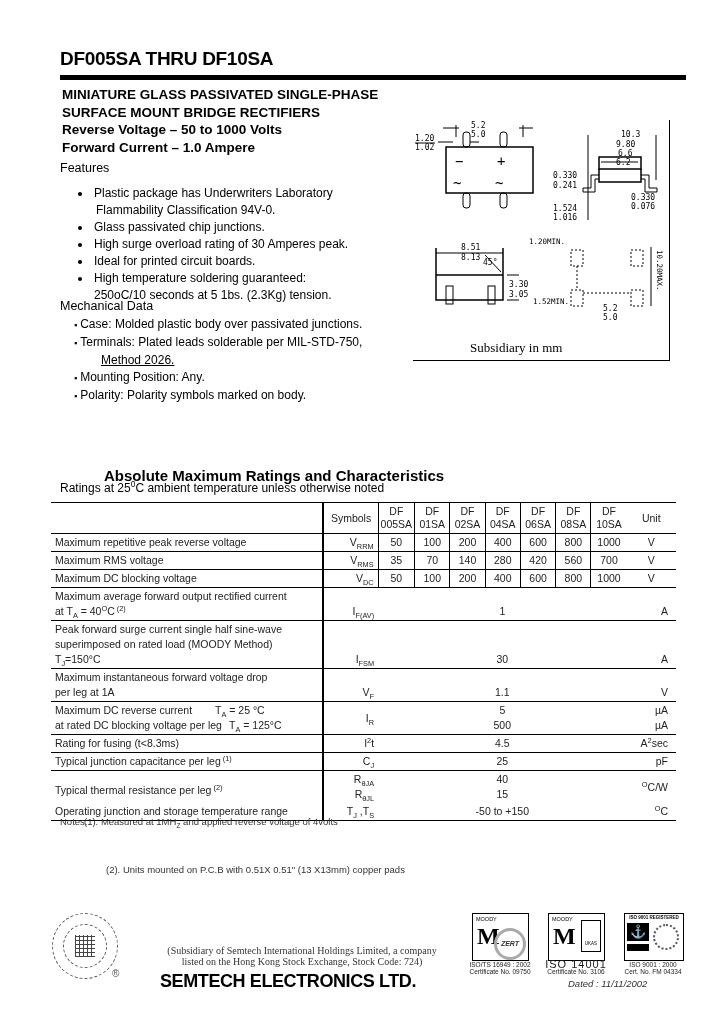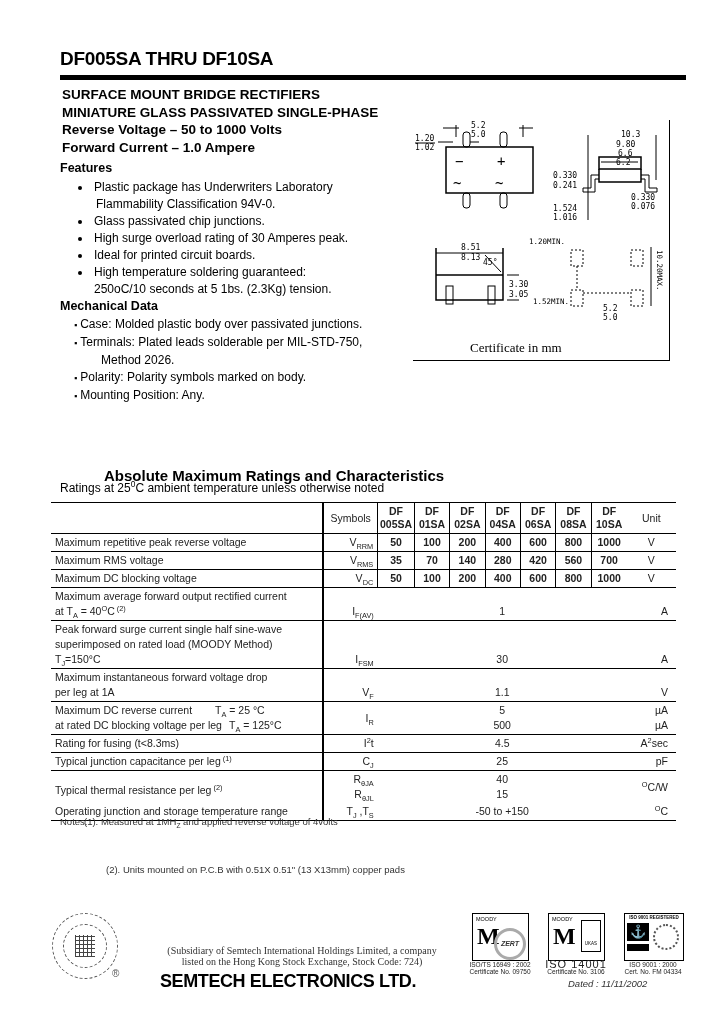--- a/index.html
+++ b/index.html
@@ -1,38 +1,38 @@
 <!DOCTYPE html>
 <html><head>
 <meta charset="utf-8">
 <style>
   html,body{margin:0;padding:0;background:#fff;}
   body{width:720px;height:1012px;position:relative;overflow:hidden;font-family:"Liberation Sans",sans-serif;color:#000;}
   .abs{position:absolute;}
   .title{left:60px;top:48px;font-size:19px;font-weight:bold;letter-spacing:-0.3px;}
   .rule{left:60px;top:75px;width:626px;height:5px;background:#000;}
   .subhead{left:62px;top:86px;font-size:13.5px;font-weight:bold;line-height:17.5px;}
-  .sec{font-size:12.5px;font-weight:bold;}
+  .sec{font-size:12.5px;font-weight:normal;}
   .feat{left:60px;top:160px;font-size:12px;line-height:17px;}
-  .feat ul{margin:2px 0 0 0;padding:0 0 0 32px;list-style:disc;}
+  .feat ul{margin:8px 0 0 0;padding:0 0 0 32px;list-style:disc;}
   .feat li{padding-left:2px;}
   .mech{left:60px;top:298px;font-size:12px;line-height:17px;}
   .mech ul{margin:1px 0 0 0;padding:0 0 0 14px;list-style:none;}
   .mech li{text-indent:-10px;padding-left:10px;}
   .mech li:before{content:"\25AA";font-size:9px;margin-right:3px;}
-  .mech .cont{padding-left:17px;}
+  .mech .cont{padding-left:17px;text-decoration:underline;}
   .dimbox{left:413px;top:120px;width:256px;height:240px;border-right:1px solid #000;border-bottom:1px solid #000;}
   .dimcap{left:470px;top:340px;font-family:"Liberation Serif",serif;font-size:13px;}
   .amr-title{left:60px;top:467px;font-size:15px;font-weight:bold;margin-left:44px;}
   .amr-sub{left:60px;top:481px;font-size:12px;}
   table.rt{position:absolute;left:51px;top:502px;width:625px;border-collapse:collapse;font-size:10.5px;color:#222;}
   table.rt td{border-bottom:1px solid #000;padding:1px 4px;vertical-align:bottom;line-height:15px;}
   table.rt tr.head td{border-top:1px solid #000;text-align:center;vertical-align:middle;line-height:13px;padding:2px 1px;}
   table.rt td.sym{border-left:2px solid #000;text-align:right;width:48px;}
-  table.rt td.v{border-left:1px solid #000;text-align:center;width:28px;font-weight:bold;}
+  table.rt td.v{border-left:1px solid #000;text-align:center;width:28px;}
   table.rt td.vspan{text-align:center;}
   table.rt td.unit{text-align:center;width:40px;}
   table.rt td.unitR{text-align:right;width:40px;padding-right:8px;}
   table.rt td.desc{width:273px;}
   sub,sup{font-size:70%;line-height:0;}
   .notes{left:60px;top:816px;font-size:9.5px;color:#333;}
   .notes .n1{position:absolute;left:0;top:0;white-space:nowrap;}
   .notes .n2{position:absolute;left:46px;top:21px;white-space:nowrap;margin-top:27px;}
   .notes .lbl{display:inline-block;width:24px;}
   .company{left:160px;top:924px;font-size:18px;font-weight:bold;letter-spacing:-0.4px;margin-top:47px;}
@@ -46,44 +46,44 @@
   .cert-cap{top:961px;font-size:6.5px;text-align:center;color:#222;line-height:7px;}
   .dated{left:568px;top:978px;font-size:9.5px;font-style:italic;color:#333;}
   svg text{font-family:"DejaVu Sans Mono",monospace;}
 </style>
 </head>
 <body>
 
 <div class="abs title">DF005SA THRU DF10SA</div>
 <div class="abs rule"></div>
 <div class="abs subhead">
+  <div>MINIATURE GLASS PASSIVATED SINGLE-PHASE</div>
   <div>SURFACE MOUNT BRIDGE RECTIFIERS</div>
-  <div>MINIATURE GLASS PASSIVATED SINGLE-PHASE</div>
   <div>Reverse Voltage – 50 to 1000 Volts</div>
   <div>Forward Current – 1.0 Ampere</div>
 </div>
 
 <div class="abs feat">
   <div class="sec">Features</div>
   <ul>
     <li><span>Plastic package has Underwriters Laboratory</span><br><span style="padding-left:2px">Flammability Classification 94V-0.</span></li>
     <li><span>Glass passivated chip junctions.</span></li>
     <li><span>High surge overload rating of 30 Amperes peak.</span></li>
     <li><span>Ideal for printed circuit boards.</span></li>
     <li><span>High temperature soldering guaranteed:</span><br><span>250oC/10 seconds at 5 1bs. (2.3Kg) tension.</span></li>
   </ul>
 </div>
 
 <div class="abs mech">
   <div class="sec">Mechanical Data</div>
   <ul>
     <li><span>Case: Molded plastic body over passivated junctions.</span></li>
     <li><span>Terminals: Plated leads solderable per MIL-STD-750,</span><br><span class="cont">Method 2026.</span></li>
+    <li><span>Mounting Position: Any.</span></li>
     <li><span>Polarity: Polarity symbols marked on body.</span></li>
-    <li><span>Mounting Position: Any.</span></li>
   </ul>
 </div>
 
 <div class="abs dimbox">
   <svg width="256" height="240" viewBox="0 0 256 240" style="position:absolute;left:0;top:0">
 
     <g stroke="#000" fill="none" stroke-width="1">
       <rect x="33" y="27" width="87" height="46" stroke-width="1.5"></rect>
       <rect x="50" y="12" width="7" height="15" rx="3"></rect>
       <rect x="87" y="12" width="7" height="15" rx="3"></rect>
@@ -151,21 +151,21 @@
       <line x1="170" y1="173" x2="218" y2="173"></line>
     </g>
     <line x1="238" y1="127" x2="238" y2="186" stroke="#000"></line>
     <text x="116" y="124" font-size="7.5" font-family="Liberation Sans">1.20MIN.</text>
     <text x="120" y="184" font-size="7.5" font-family="Liberation Sans">1.52MIN.</text>
     <text x="190" y="191" font-size="8">5.2</text>
     <text x="190" y="200" font-size="8">5.0</text>
     <text x="0" y="0" font-size="7.5" font-family="Liberation Sans" transform="translate(244,130) rotate(90)">10.20MAX.</text>
   </svg>
 </div>
-<div class="abs dimcap">Certificate in mm</div>
+<div class="abs dimcap">Subsidiary in mm</div>
 
 <div class="abs amr-title">Absolute Maximum Ratings and Characteristics</div>
 <div class="abs amr-sub"><span>Ratings at 25</span><sup>0</sup><span>C ambient temperature unless otherwise noted</span></div>
 
 <table class="rt">
   <tbody>
       <tr class="head">
     <td class="desc"></td>
     <td class="sym">Symbols</td>
     <td class="v"><span>DF</span><br><span>005SA</span></td>

